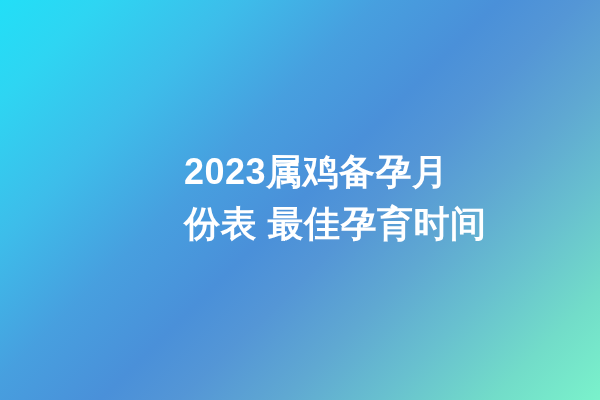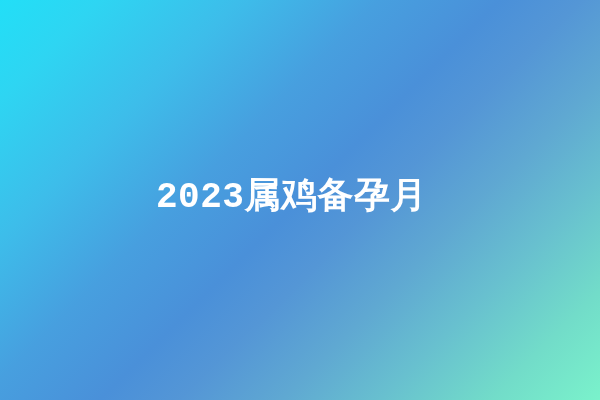--- a/index.html
+++ b/index.html
@@ -42,23 +42,25 @@
     user-select: none;
   }
 
   .title-line {
     color: #ffffff;
     font-size: 36px;
     font-weight: bold;
     line-height: 52px;
     letter-spacing: 0.5px;
     white-space: pre;
-    font-family: Liberation Mono, monospace;
+    font-family: Liberation Sans, sans-serif;
+    margin-left: 28px;
   }
 </style>
 </head>
 <body>
 
 <div id="banner">
   <div id="title-block">
     <div class="title-line">2023属鸡备孕月</div>
+    <div class="title-line">份表 最佳孕育时间</div>
   </div>
 </div>
 
 </body></html>

